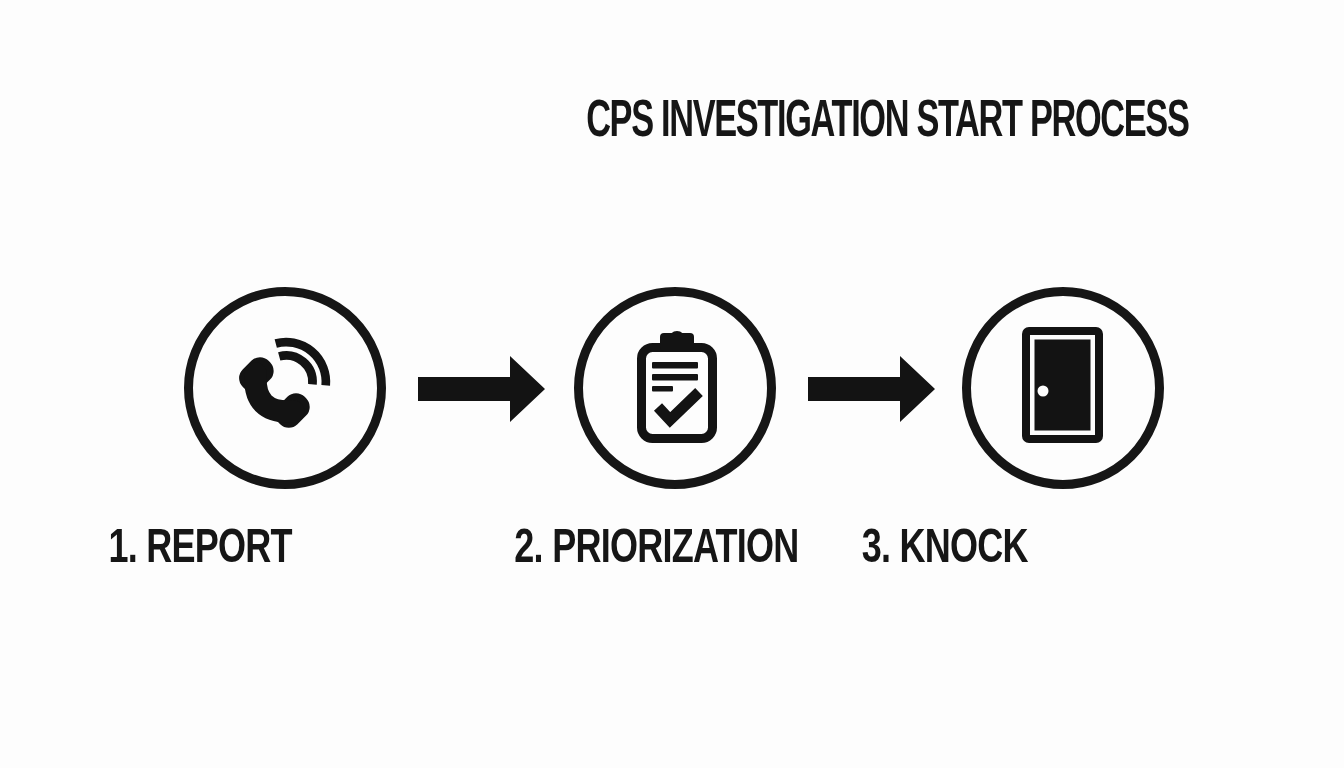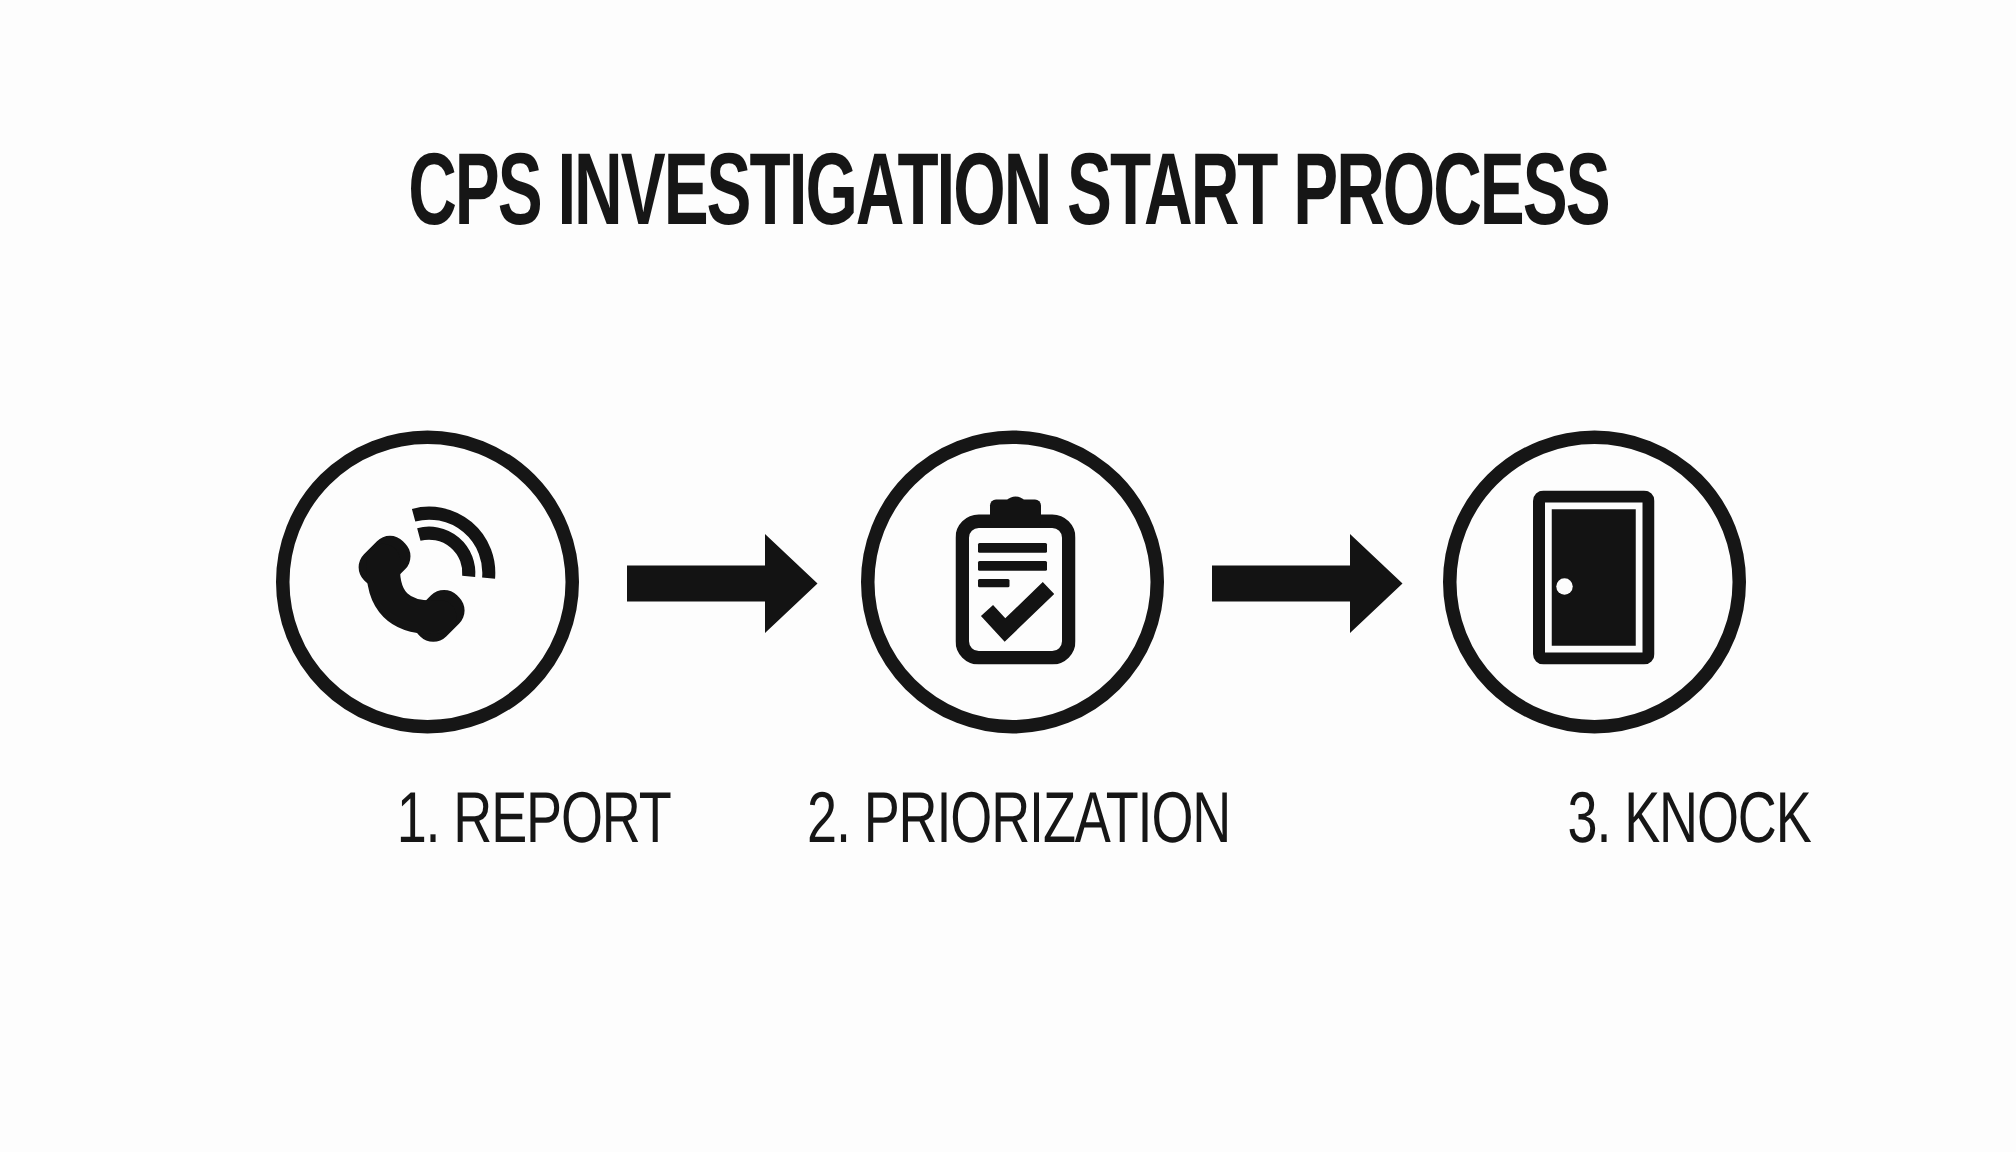--- a/index.html
+++ b/index.html
@@ -7,21 +7,21 @@
     position:relative;
     width:1344px;height:768px;
     background:#fdfdfd;
     overflow:hidden;
     color:#161616;
     font-family:"Liberation Sans", sans-serif;
   }
   
   .title{
     position:absolute;top:92px;left:0;width:1344px;
-    text-align:center;font-size:68px;font-weight:bold;line-height:1;
+    text-align:right;font-size:52px;font-weight:bold;line-height:1;
     white-space:nowrap;color:#161616;
   }
   .squeeze-title{display:inline-block;transform:scaleX(0.66);transform-origin:50% 50%;letter-spacing:-2px;}
   
   .circle{
     position:absolute;top:287px;width:202px;height:202px;
     border:9px solid #161616;border-radius:50%;
     box-sizing:border-box;background:#fdfdfd;
   }
   .c1{left:184px}.c2{left:574px}.c3{left:962px}
@@ -30,21 +30,21 @@
   .icon-phone{left:40px;top:39px;}
   .icon-clipboard{left:54px;top:34px;}
   .icon-door{left:51px;top:31px;}
   
   .arrow{position:absolute;top:354px;width:128px;height:70px;color:#131313;}
   .a1{left:418px}.a2{left:808px}
   .arrow svg{display:block;width:128px;height:70px;}
   
   .step-label{
     position:absolute;top:522px;width:400px;
-    text-align:right;font-size:48px;font-weight:normal;line-height:1;
+    text-align:left;font-size:48px;font-weight:bold;line-height:1;
     white-space:nowrap;color:#161616;
   }
   .squeeze-label{display:inline-block;transform:scaleX(0.75);transform-origin:50% 50%;letter-spacing:-1px;}
   .l1{left:78px}.l2{left:467px}.l3{left:834px}
 </style>
 </head>
 <body>
 
 <div class="canvas">
 

